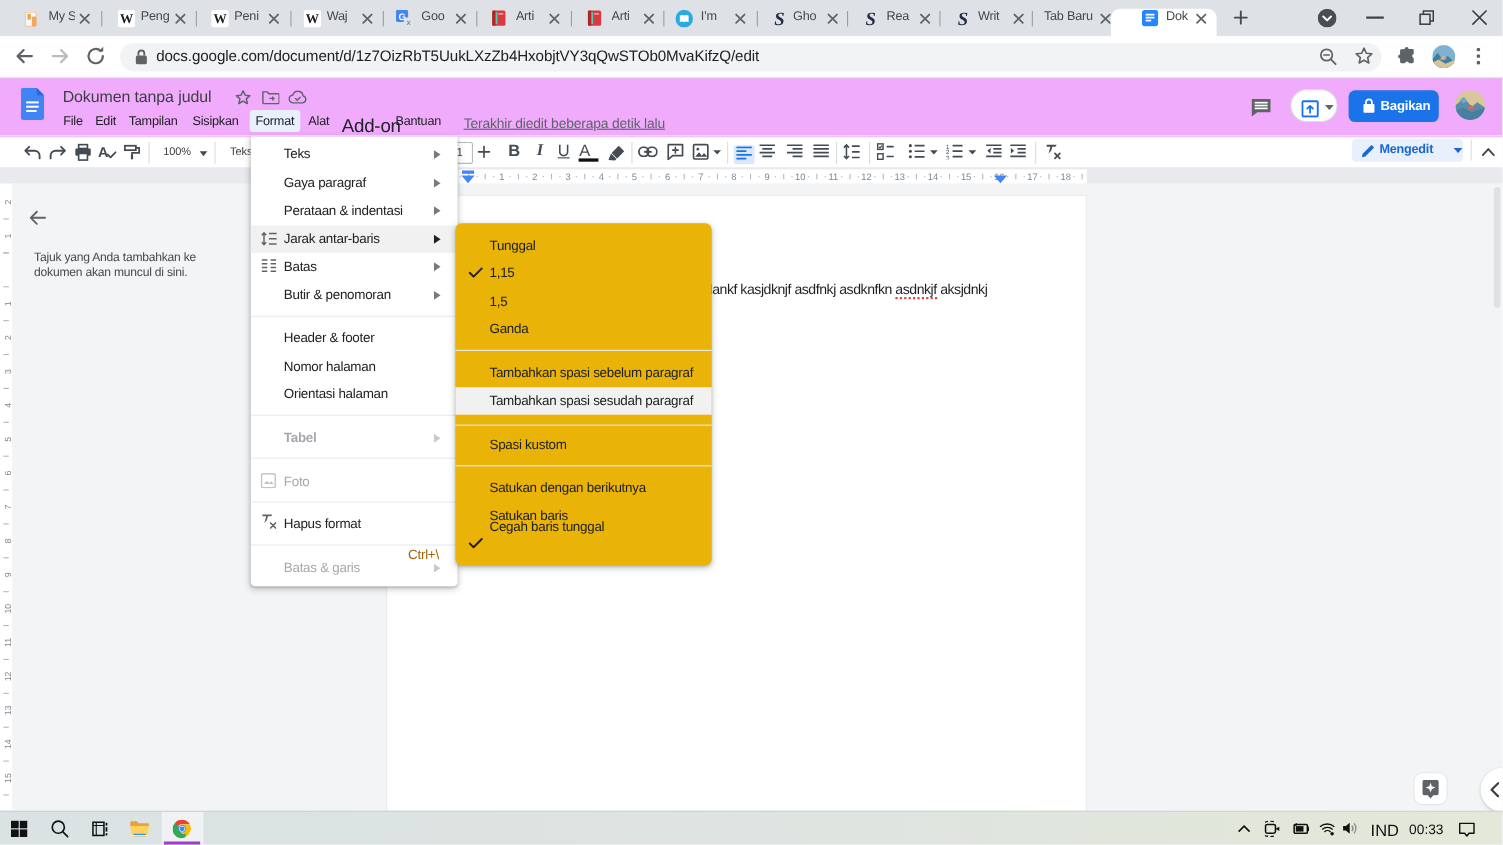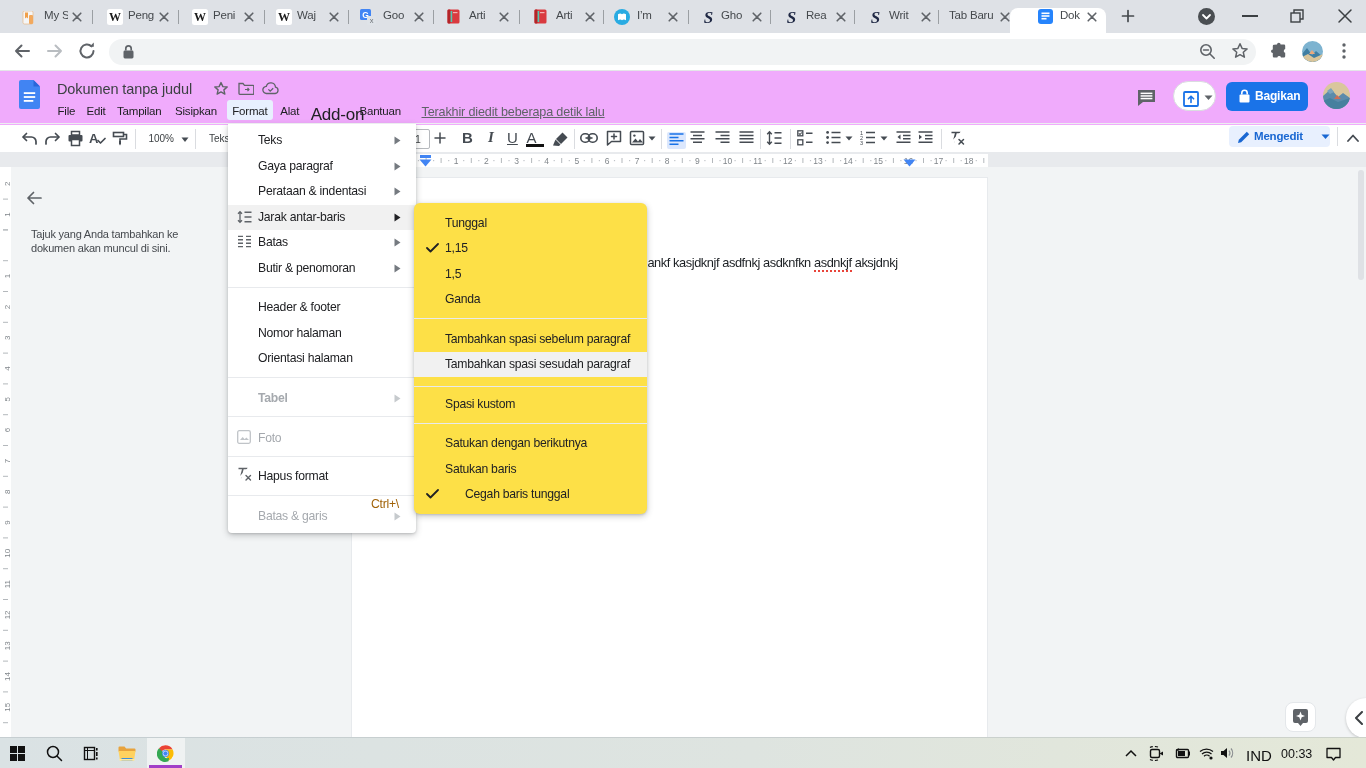--- a/index.html
+++ b/index.html
@@ -245,20 +245,21 @@
     </div>
 
   <div class="abs" style="left:109px;top:6px;width:1147px;height:25.5px;background:#f1f3f4;border-radius:13px;"></div>
 
   <div class="abs" style="left:122px;top:10.5px;">
       <svg width="13" height="16" viewBox="0 0 13 16">
         <rect x="1.5" y="6.5" width="10" height="8" rx="1.4" fill="#5f6368"></rect>
         <path d="M3.8 6.5V4.6a2.7 2.7 0 0 1 5.4 0v1.9" stroke="#5f6368" stroke-width="1.7" fill="none"></path>
       </svg>
     </div>
+  <div class="abs" style="left:142px;top:10px;font-size:13.8px;color:#202124;letter-spacing:-0.1px;">docs.google.com/document/d/1z7OizRbT5UukLXzZb4HxobjtVY3qQwSTOb0MvaKifzQ/edit</div>
 
   <div class="abs" style="left:1199px;top:10px;">
       <svg width="17" height="17" viewBox="0 0 17 17">
         <circle cx="7" cy="7" r="5.2" stroke="#5f6368" stroke-width="1.6" fill="none"></circle>
         <path d="M11 11l4.2 4.2" stroke="#5f6368" stroke-width="1.6" stroke-linecap="round"></path>
         <path d="M4.5 7h5" stroke="#5f6368" stroke-width="1.4" stroke-linecap="round"></path>
       </svg>
     </div>
 
   <div class="abs" style="left:1231px;top:9px;">
@@ -847,34 +848,34 @@
       <path d="M0.5 0.5v8l6-4z" fill="#757a80"></path>
     </svg>
   <svg class="abs" style="left:166px;top:269.5px" width="7" height="9" viewBox="0 0 7 9">
       <path d="M0.5 0.5v8l6-4z" fill="#c6cacd"></path>
     </svg>
   <svg class="abs" style="left:166px;top:387.5px" width="7" height="9" viewBox="0 0 7 9">
       <path d="M0.5 0.5v8l6-4z" fill="#c6cacd"></path>
     </svg>
 </div>
 
-<div class="abs" id="submenu" style="left:414px;top:203px;width:233px;height:310.5px;background:#fde047;border-radius:6px;box-shadow:0 2px 6px rgba(60,64,67,0.3),0 1px 2px rgba(60,64,67,0.15);font-size:12.2px;letter-spacing:-0.25px;color:#202124;white-space:nowrap;text-align:right;">
+<div class="abs" id="submenu" style="left:414px;top:203px;width:233px;height:310.5px;background:#eab308;border-radius:6px;box-shadow:0 2px 6px rgba(60,64,67,0.3),0 1px 2px rgba(60,64,67,0.15);font-size:12.2px;letter-spacing:-0.25px;color:#202124;white-space:nowrap;text-align:right;">
   <div class="abs" style="left:31px;top:13px;">Tunggal</div>
   <div class="abs" style="left:31px;top:38px;">1,15</div>
   <div class="abs" style="left:31px;top:64px;">1,5</div>
   <div class="abs" style="left:31px;top:89px;">Ganda</div>
   <div class="abs" style="left:0;top:114.5px;width:233px;height:1px;background:#e8eaed;"></div>
   <div class="abs" style="left:31px;top:129px;">Tambahkan spasi sebelum paragraf</div>
   <div class="abs" style="left:0;top:148.5px;width:233px;height:25px;background:#f1f1f1;"></div>
   <div class="abs" style="left:31px;top:154px;">Tambahkan spasi sesudah paragraf</div>
   <div class="abs" style="left:0;top:182.5px;width:233px;height:1px;background:#e8eaed;"></div>
   <div class="abs" style="left:31px;top:194px;">Spasi kustom</div>
   <div class="abs" style="left:0;top:220px;width:233px;height:1px;background:#e8eaed;"></div>
   <div class="abs" style="left:31px;top:233px;">Satukan dengan berikutnya</div>
   <div class="abs" style="left:31px;top:259px;">Satukan baris</div>
-  <div class="abs" style="left:31px;top:284px;margin-left:20px;">Cegah baris tunggal</div>
+  <div class="abs" style="left:31px;top:269px;">Cegah baris tunggal</div>
   <svg class="abs" style="left:12px;top:40px" width="13" height="10" viewBox="0 0 13 10">
       <path d="M1 5l3.5 3.5L12 1" stroke="#202124" stroke-width="1.8" fill="none" stroke-linecap="round" stroke-linejoin="round"></path>
     </svg>
   <svg class="abs" style="left:12px;top:286px" width="13" height="10" viewBox="0 0 13 10">
       <path d="M1 5l3.5 3.5L12 1" stroke="#202124" stroke-width="1.8" fill="none" stroke-linecap="round" stroke-linejoin="round"></path>
     </svg>
 </div>
 
 </body></html>

